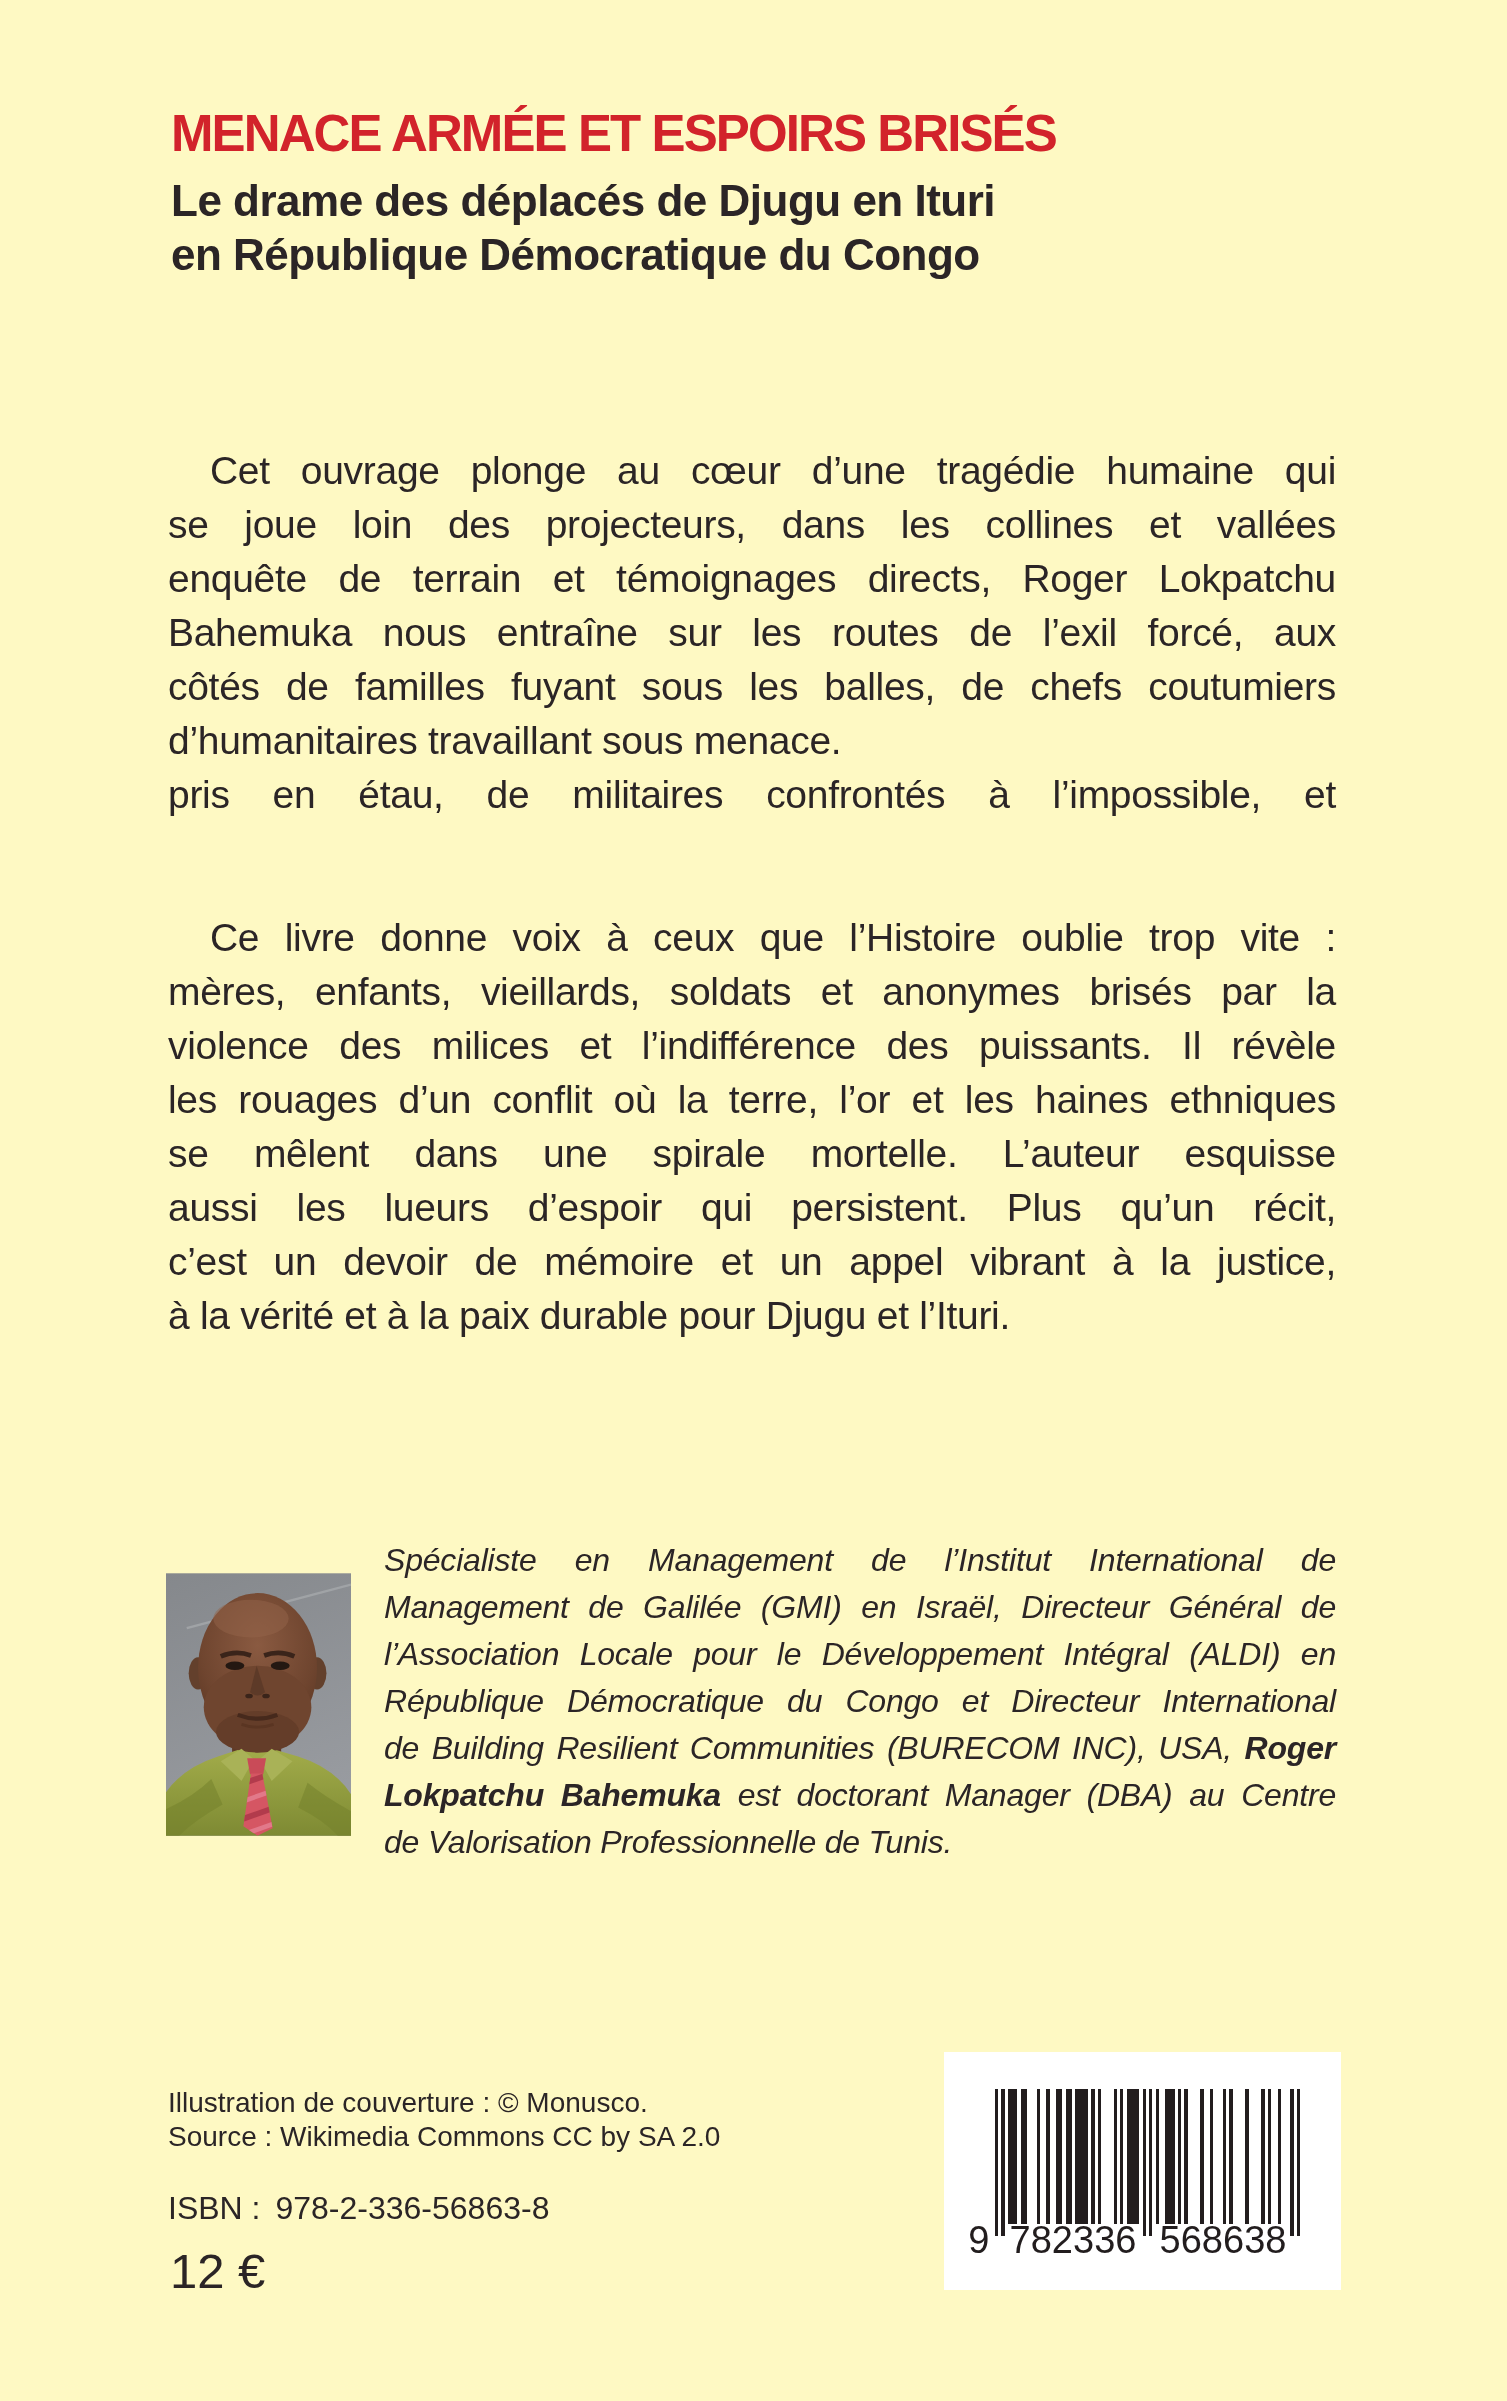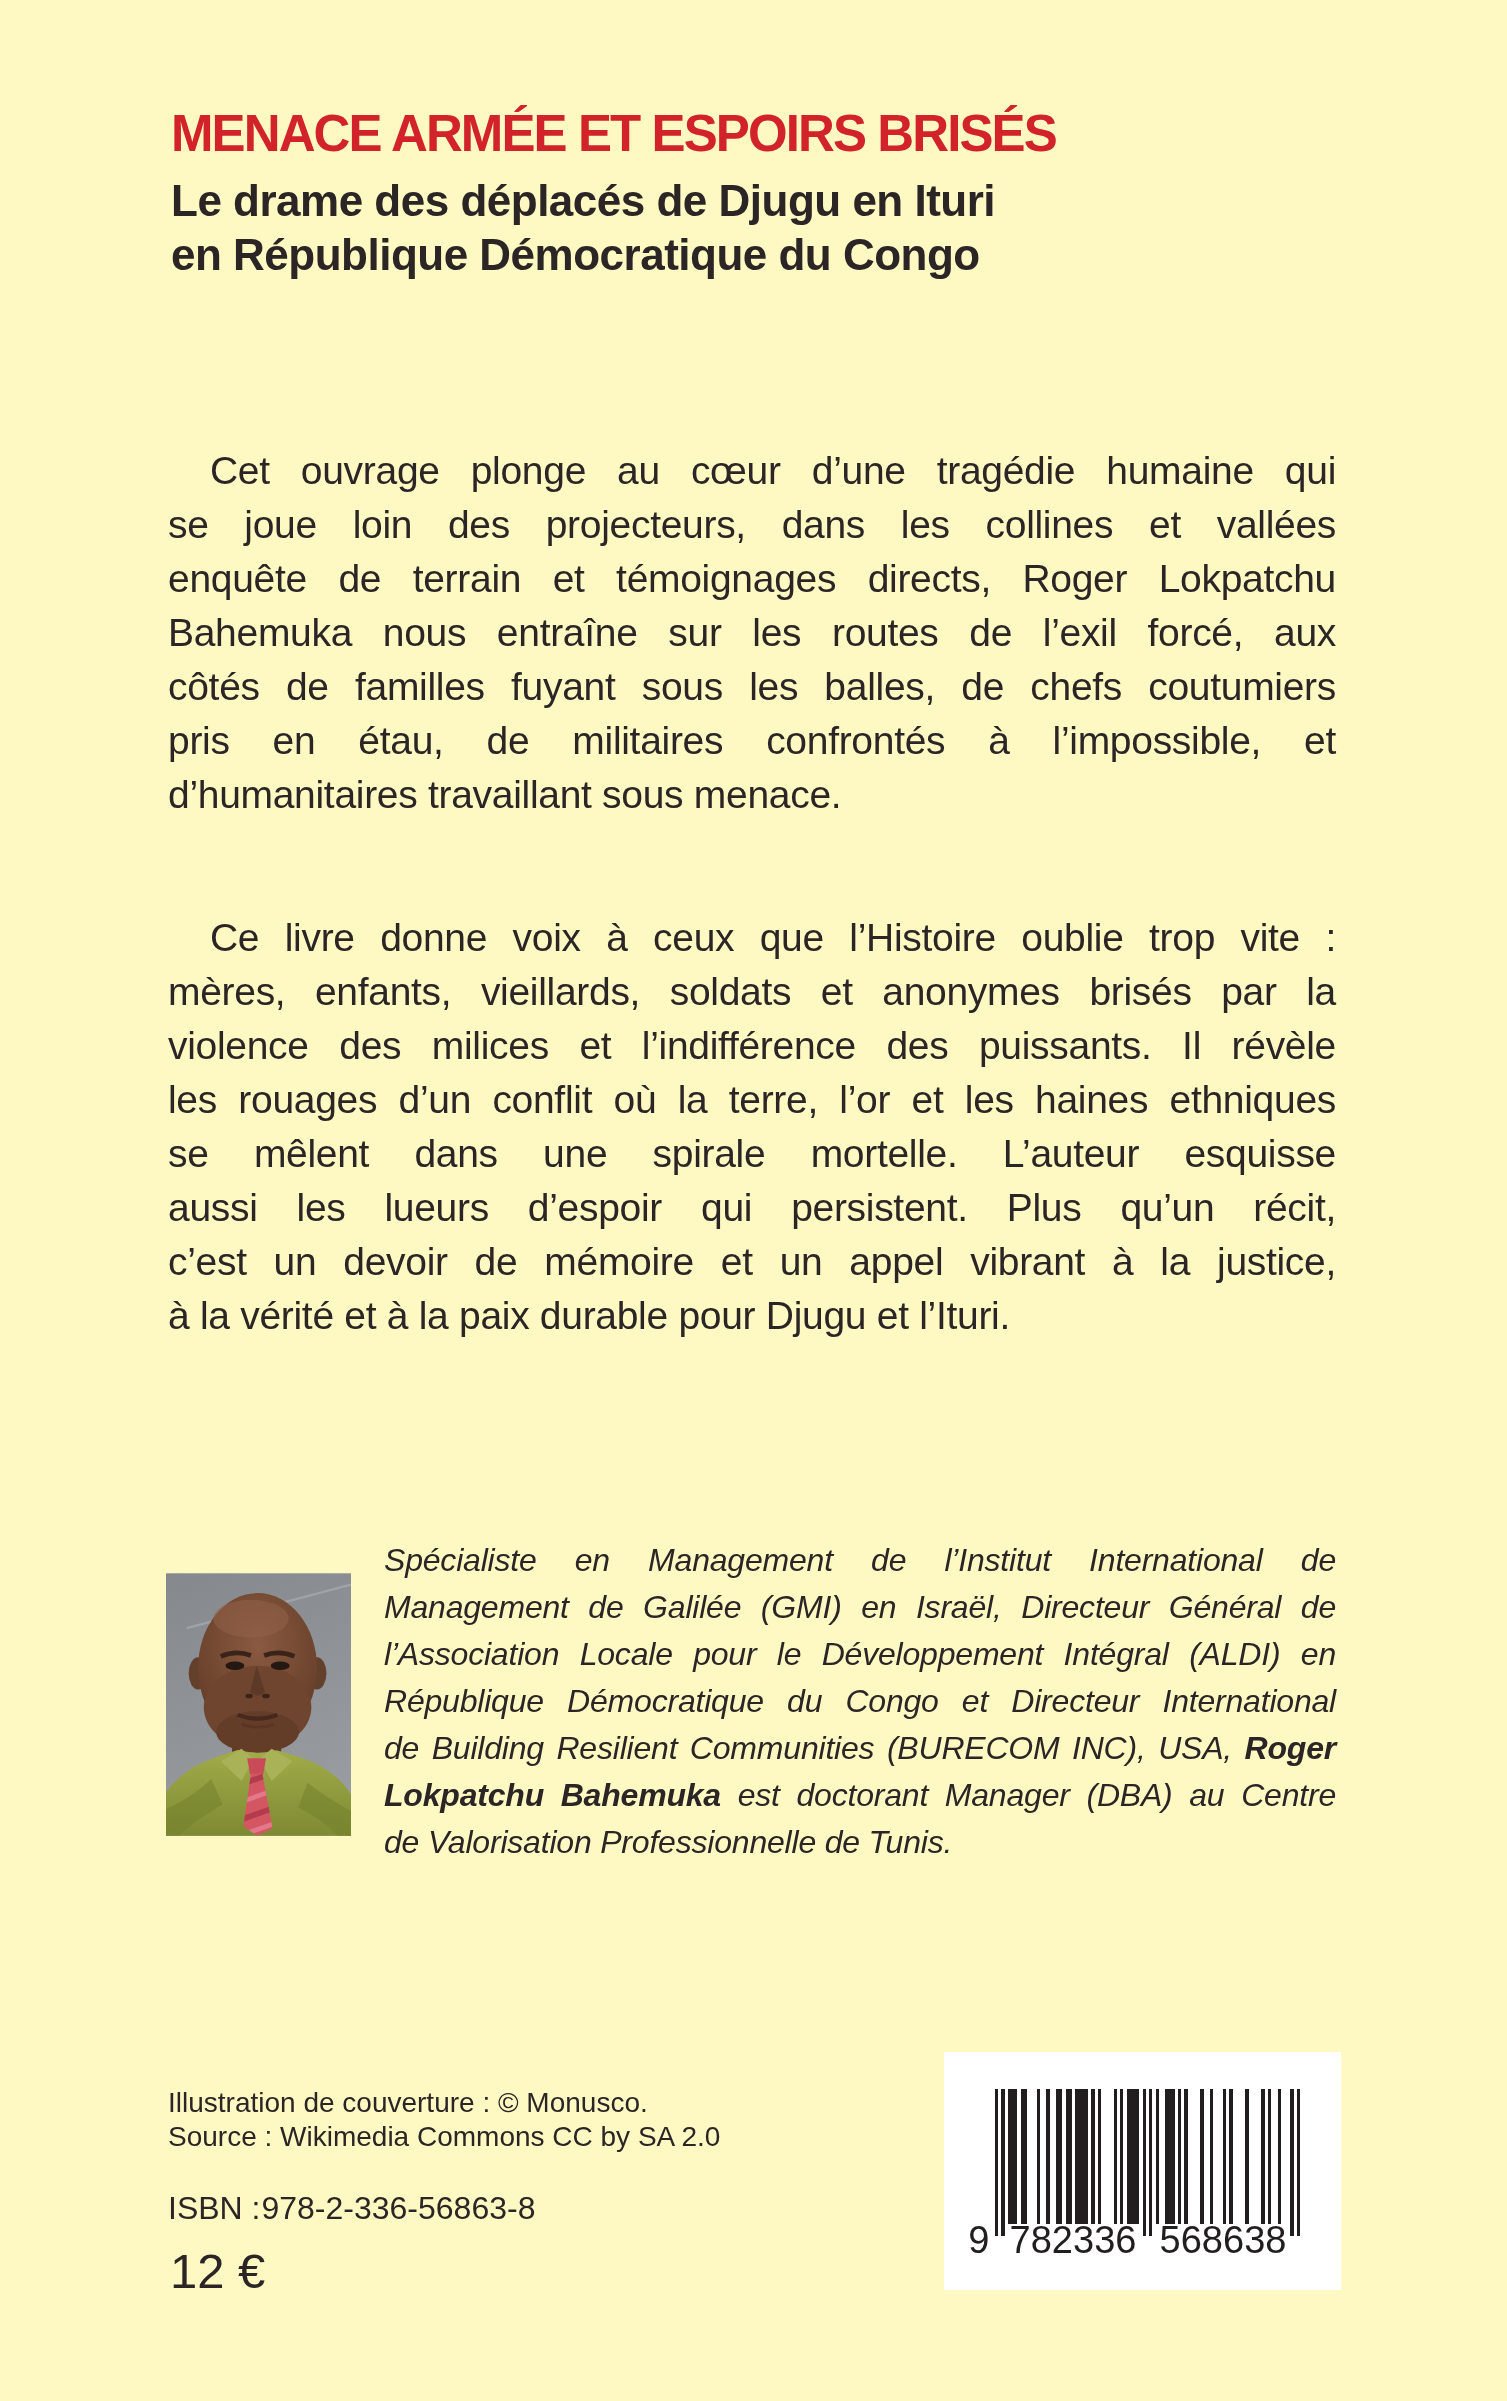--- a/index.html
+++ b/index.html
@@ -49,21 +49,21 @@
   }
   .bio-text b{font-weight:700;}
   .credits{
     position:absolute;left:168px;top:2086px;
     font-size:28px;line-height:34px;
   }
   .isbn{
     position:absolute;left:168px;top:2189px;
     font-size:32px;line-height:38px;
   }
-  .isbn .isbn-value{margin-left:1px;}
+  .isbn .isbn-value{margin-left:15px;}
   .price{
     position:absolute;left:170px;top:2245px;
     font-size:49px;line-height:53px;
   }
   .barcode-box{
     position:absolute;left:944px;top:2052px;
     width:397px;height:238px;
     background:#ffffff;
   }
   .bars{
@@ -95,22 +95,22 @@
     <div>Le drame des déplacés de Djugu en Ituri</div>
     <div>en République Démocratique du Congo</div>
   </div>
 
   <div class="para p1">
     <div class="jline first">Cet ouvrage plonge au cœur d’une tragédie humaine qui</div>
     <div class="jline">se joue loin des projecteurs, dans les collines et vallées</div>
     <div class="jline">enquête de terrain et témoignages directs, Roger Lokpatchu</div>
     <div class="jline">Bahemuka nous entraîne sur les routes de l’exil forcé, aux</div>
     <div class="jline">côtés de familles fuyant sous les balles, de chefs coutumiers</div>
+    <div class="jline last">d’humanitaires travaillant sous menace.</div>
     <div class="jline">pris en étau, de militaires confrontés à l’impossible, et</div>
-    <div class="jline last">d’humanitaires travaillant sous menace.</div>
   </div>
 
   <div class="para p2">
     <div class="jline first">Ce livre donne voix à ceux que l’Histoire oublie trop vite :</div>
     <div class="jline">mères, enfants, vieillards, soldats et anonymes brisés par la</div>
     <div class="jline">violence des milices et l’indifférence des puissants.  Il révèle</div>
     <div class="jline">les rouages d’un conflit où la terre, l’or et les haines ethniques</div>
     <div class="jline">se mêlent dans une spirale mortelle. L’auteur esquisse</div>
     <div class="jline">aussi les lueurs d’espoir qui persistent. Plus qu’un récit,</div>
     <div class="jline">c’est un devoir de mémoire et un appel vibrant à la justice,</div>

